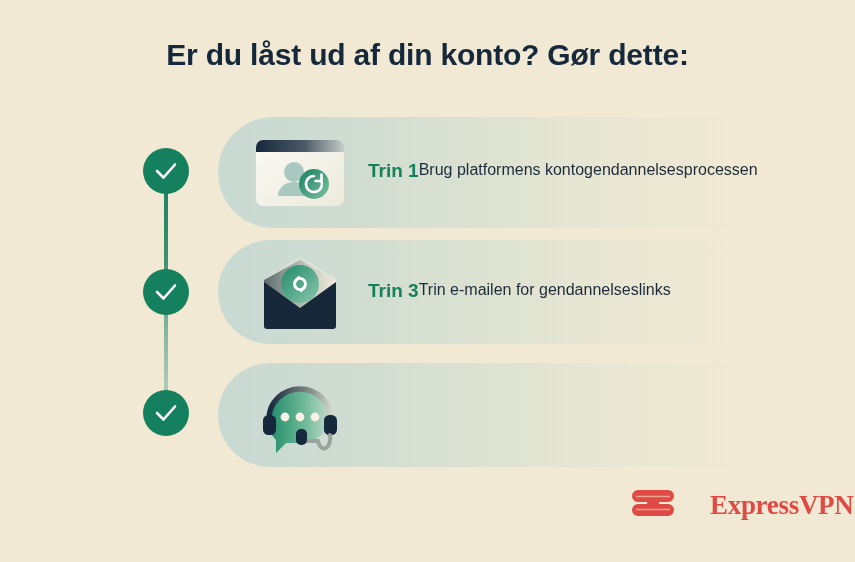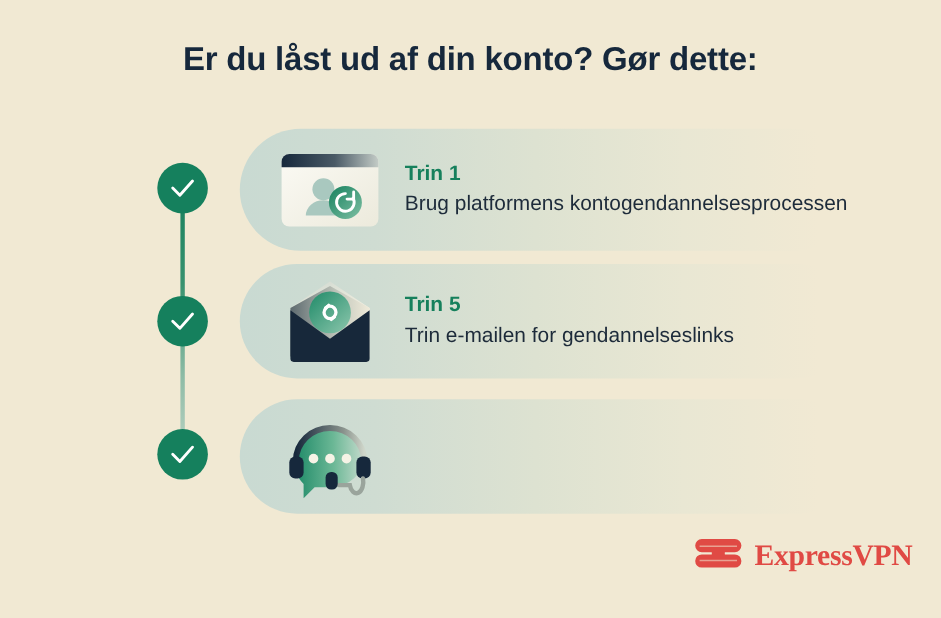--- a/index.html
+++ b/index.html
@@ -89,52 +89,53 @@
     flex: 0 0 104px;
     position: relative;
     display: flex;
     align-items: center;
     justify-content: center;
   }
 
   .step-text {
     margin-left: 16px;
     display: flex;
-    flex-direction: column;
+    flex-direction: row;
     justify-content: center;
   }
   .step-label {
     font-size: 19px;
     font-weight: bold;
     color: #16805c;
     line-height: 1.25;
     margin-bottom: 3px;
   }
   .step-desc {
-    font-size: 19px;
+    font-size: 16px;
     color: #1d2b3a;
     line-height: 1.32;
     max-width: 420px;
   }
 
   
   .logo {
     position: absolute;
     left: 630px;
     top: 484px;
     display: flex;
     align-items: center;
     gap: 10px;
   }
   .logo-wordmark {
     font-family: "Liberation Serif", serif;
     font-size: 27px;
     font-weight: bold;
     color: #e04a44;
     letter-spacing: -0.3px;
+    margin-left: 24px;
   }
 </style>
 </head>
 <body>
 
 <div class="canvas">
 
   <div class="title">Er du låst ud af din konto? Gør dette:</div>
 
   <div class="timeline">
@@ -224,21 +225,21 @@
         <path d="M10 26 L46 6 L82 26 L82 70 L10 70 z" fill="url(#g2body)"></path>
         <circle cx="46" cy="30" r="19" fill="url(#g2circ)"></circle>
         <g stroke="#ffffff" stroke-width="3" fill="none" stroke-linecap="round">
           <path d="M42 26 a5.5 5.5 0 0 1 7.8 7.8 l-2.6 2.6"></path>
           <path d="M50 34 a5.5 5.5 0 0 1 -7.8 -7.8 l2.6 -2.6"></path>
         </g>
         <path d="M10 28 L46 54 L82 28 L82 72 a3 3 0 0 1 -3 3 H13 a3 3 0 0 1 -3 -3 z" fill="#17283a"></path>
       </svg>
     </div>
     <div class="step-text">
-      <div class="step-label">Trin 5</div>
+      <div class="step-label">Trin 3</div>
       <div class="step-desc">Trin e-mailen for gendannelseslinks</div>
     </div>
   </div>
 
   <div class="step-card s3">
     <div class="icon-slot">
       <svg width="90" height="76" viewBox="0 0 90 76">
         <defs>
           <linearGradient id="g3bub" x1="0" y1="0" x2="1" y2="0">
             <stop offset="0%" stop-color="#1f8a68"></stop>

